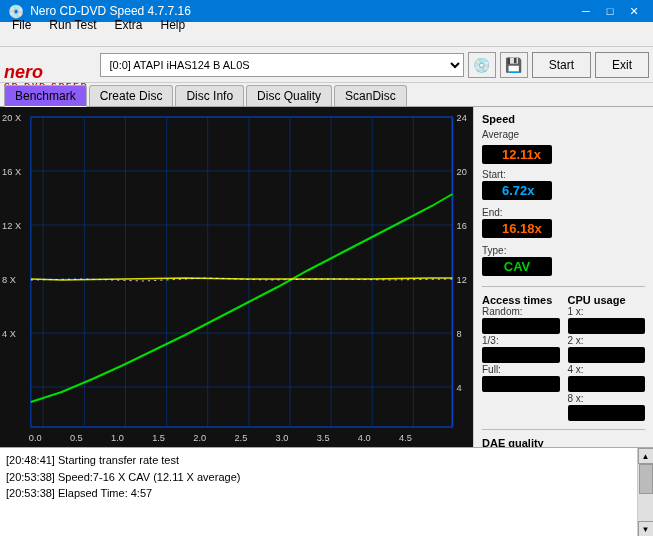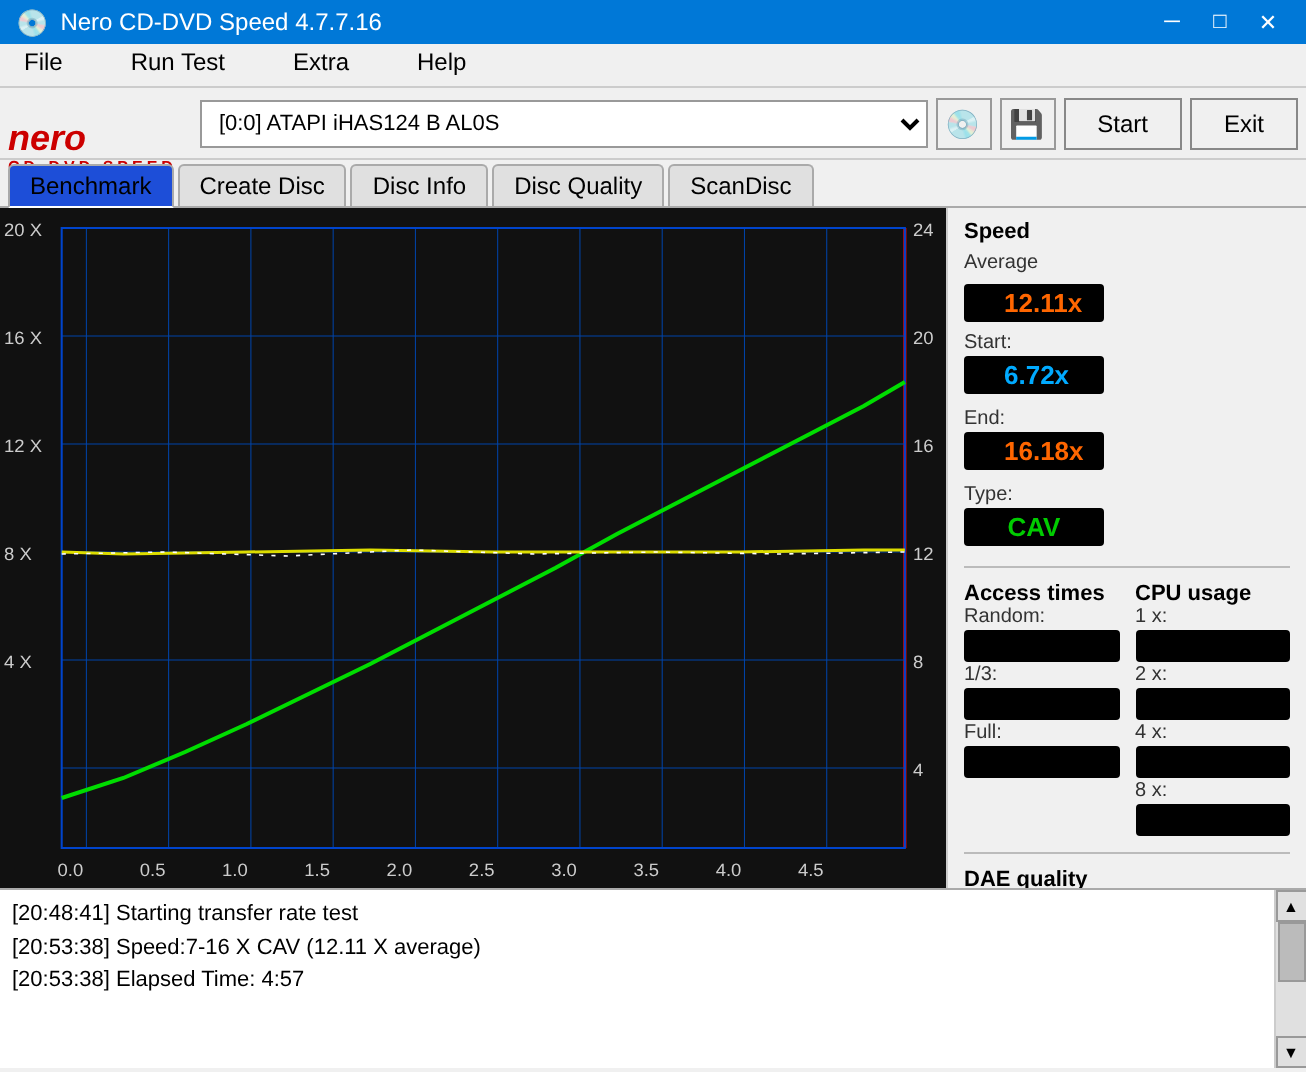--- a/index.html
+++ b/index.html
@@ -34,24 +34,24 @@
       cursor: pointer;
       font-size: 11px;
       display: flex; align-items: center; justify-content: center;
     }
 
     
     .menu-bar {
       background: #f0f0f0;
       border-bottom: 1px solid #ccc;
       display: flex;
-      align-items: flex-start;
+      align-items: flex-end;
       height: 22px;
-      padding: 0 4px;
-      gap: 18px;
+      padding: 12px 4px;
+      gap: 2px;
     }
     .menu-item {
       padding: 2px 8px;
       cursor: pointer;
       font-size: 12px;
     }
 
     
     .toolbar {
       background: #f0f0f0;
@@ -125,21 +125,21 @@
     .tab {
       padding: 3px 10px;
       cursor: pointer;
       font-size: 12px;
       border: 1px solid #aaa;
       border-bottom: none;
       background: #e0e0e0;
       border-radius: 3px 3px 0 0;
     }
     .tab.active {
-      background: #1d4ed8;
+      background: #8b5cf6;
       border-bottom: 1px solid white;
       margin-bottom: -1px;
       z-index: 1;
     }
 
     
     .main-content {
       display: flex;
       height: 340px;
       background: #404040;

